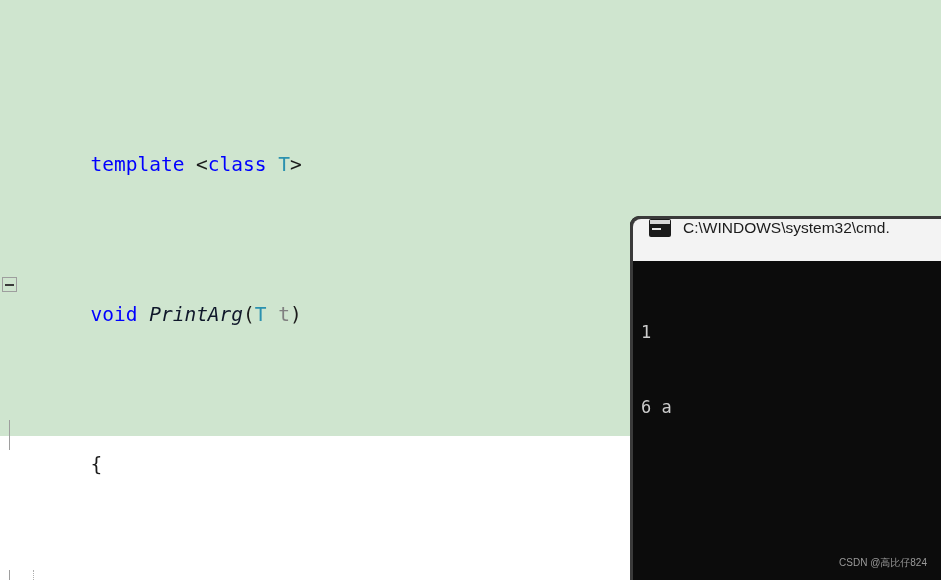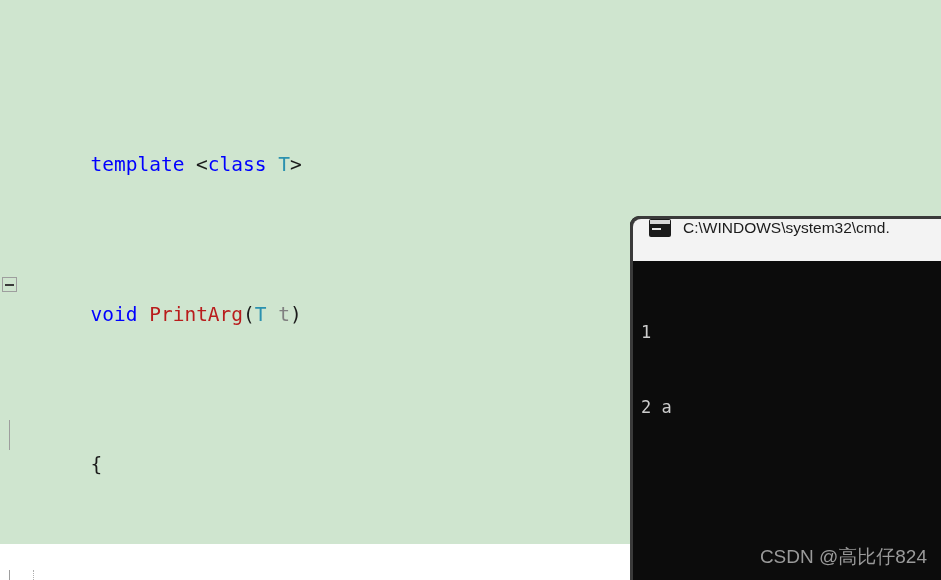--- a/index.html
+++ b/index.html
@@ -13,21 +13,21 @@
     overflow: hidden;
     font-family: "DejaVu Sans Mono", monospace;
   }
 
   
   #editor {
     position: absolute;
     left: 0;
     top: 0;
     width: 941px;
-    height: 544px;
+    height: 436px;
     background: #cfe5cf;
   }
 
   .code-area {
     position: absolute;
     left: 0;
     top: 0;
     width: 941px;
     height: 580px;
     font-family: "DejaVu Sans Mono", monospace;
@@ -80,21 +80,21 @@
     left: 33px;
     top: 0;
     width: 0;
     height: 30px;
     border-left: 1px dotted #b0b0b0;
   }
 
   
   .kw   { color: #0000ff; }
   .type { color: #2b91af; }
-  .fn   { color: #b91c1c; }
+  .fn   { color: #0f172a; font-style: italic; }
   .var  { color: #808080; }
   .plain{ color: #1b1b1b; }
 
   
   #console-window {
     position: absolute;
     left: 630px;
     top: 216px;
     width: 311px;
     height: 364px;
@@ -198,21 +198,21 @@
     vertical-align: -3px;
     margin-left: 5px;
   }
 
   
   #watermark {
     position: absolute;
     right: 14px;
     bottom: 10px;
     font-family: "Liberation Sans", sans-serif;
-    font-size: 19px;
+    font-size: 10px;
     color: #9a9a9a;
     white-space: nowrap;
   }
 </style>
 </head>
 <body>
 
 <div id="editor">
   <div class="code-area">
 
@@ -288,19 +288,19 @@
   <div id="console-frame">
 
     <div id="console-titlebar">
       <div id="console-icon"></div>
       <div id="console-title">C:\WINDOWS\system32\cmd.</div>
       <div id="console-close">✕</div>
     </div>
 
     <div id="console-body">
       <div class="console-line">1</div>
-      <div class="console-line">2 a</div>
+      <div class="console-line">6 a</div>
     </div>
 
     <div id="watermark">CSDN @高比仔824</div>
 
   </div>
 </div>
 
 </body></html>

